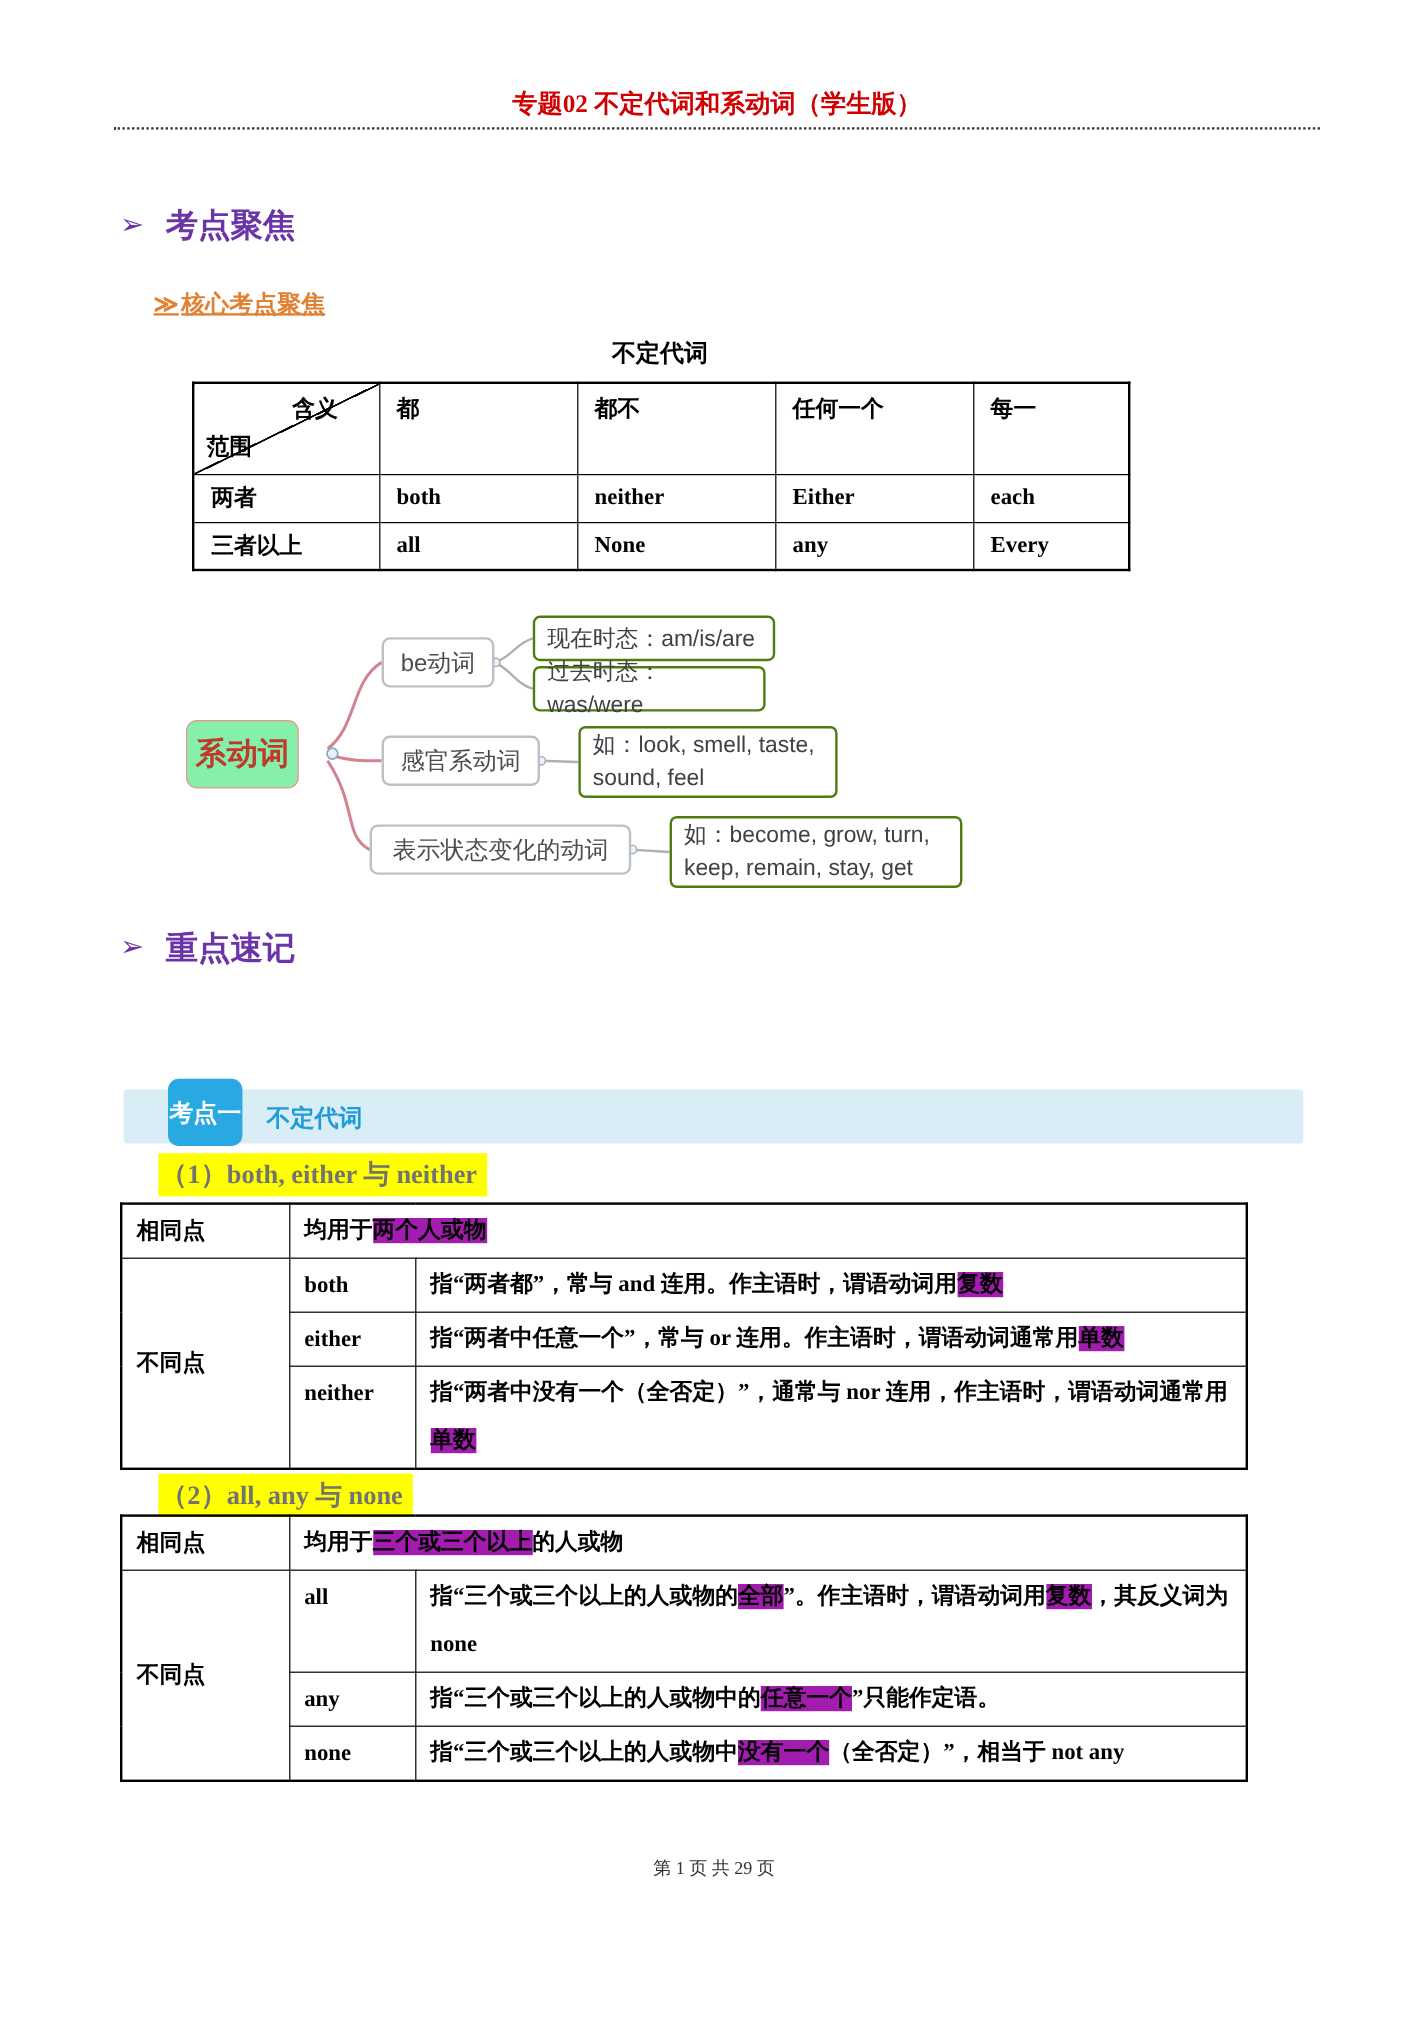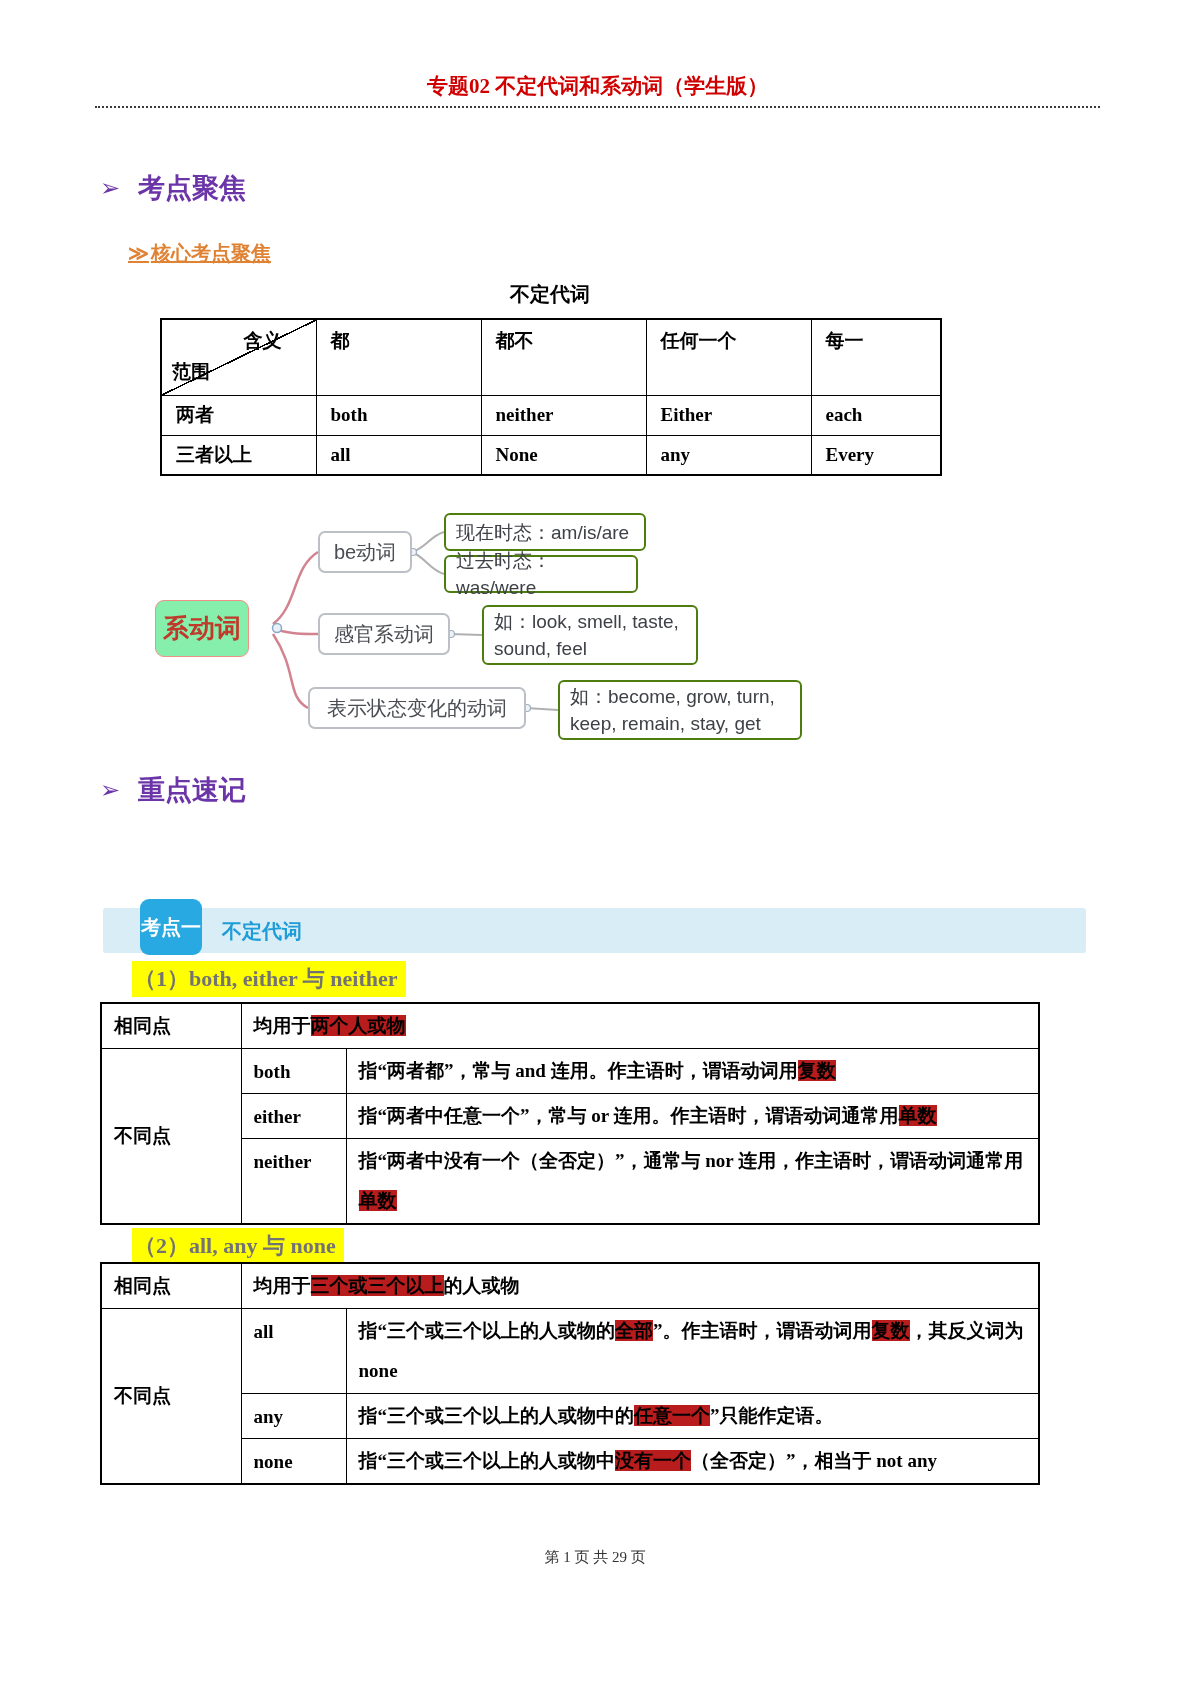--- a/index.html
+++ b/index.html
@@ -125,21 +125,21 @@
   .kptable-2 { top: 1262px; }
   table.kptable td {
     border: 1px solid #000; font-size: 19px; font-weight: bold; color: #000;
     vertical-align: middle;
   }
   .kptable col.c1 { width: 140px; }
   .kptable col.c2 { width: 105px; }
   .kptable .labelcell { padding-left: 12px; }
   .kptable .termcell  { padding-left: 12px; vertical-align: top; padding-top: 4px; line-height: 38px; }
   .kptable .desccell  { padding: 2px 12px; line-height: 40px; }
-  .hl { background: #b91c1c; }
+  .hl { background: #a21caf; }
 
   
   .footer {
     position: absolute; top: 1548px; left: 0; width: 1190px;
     text-align: center; font-size: 15px; color: #333;
     font-family: "Liberation Serif", serif;
   }
 </style>
 </head>
 <body>

